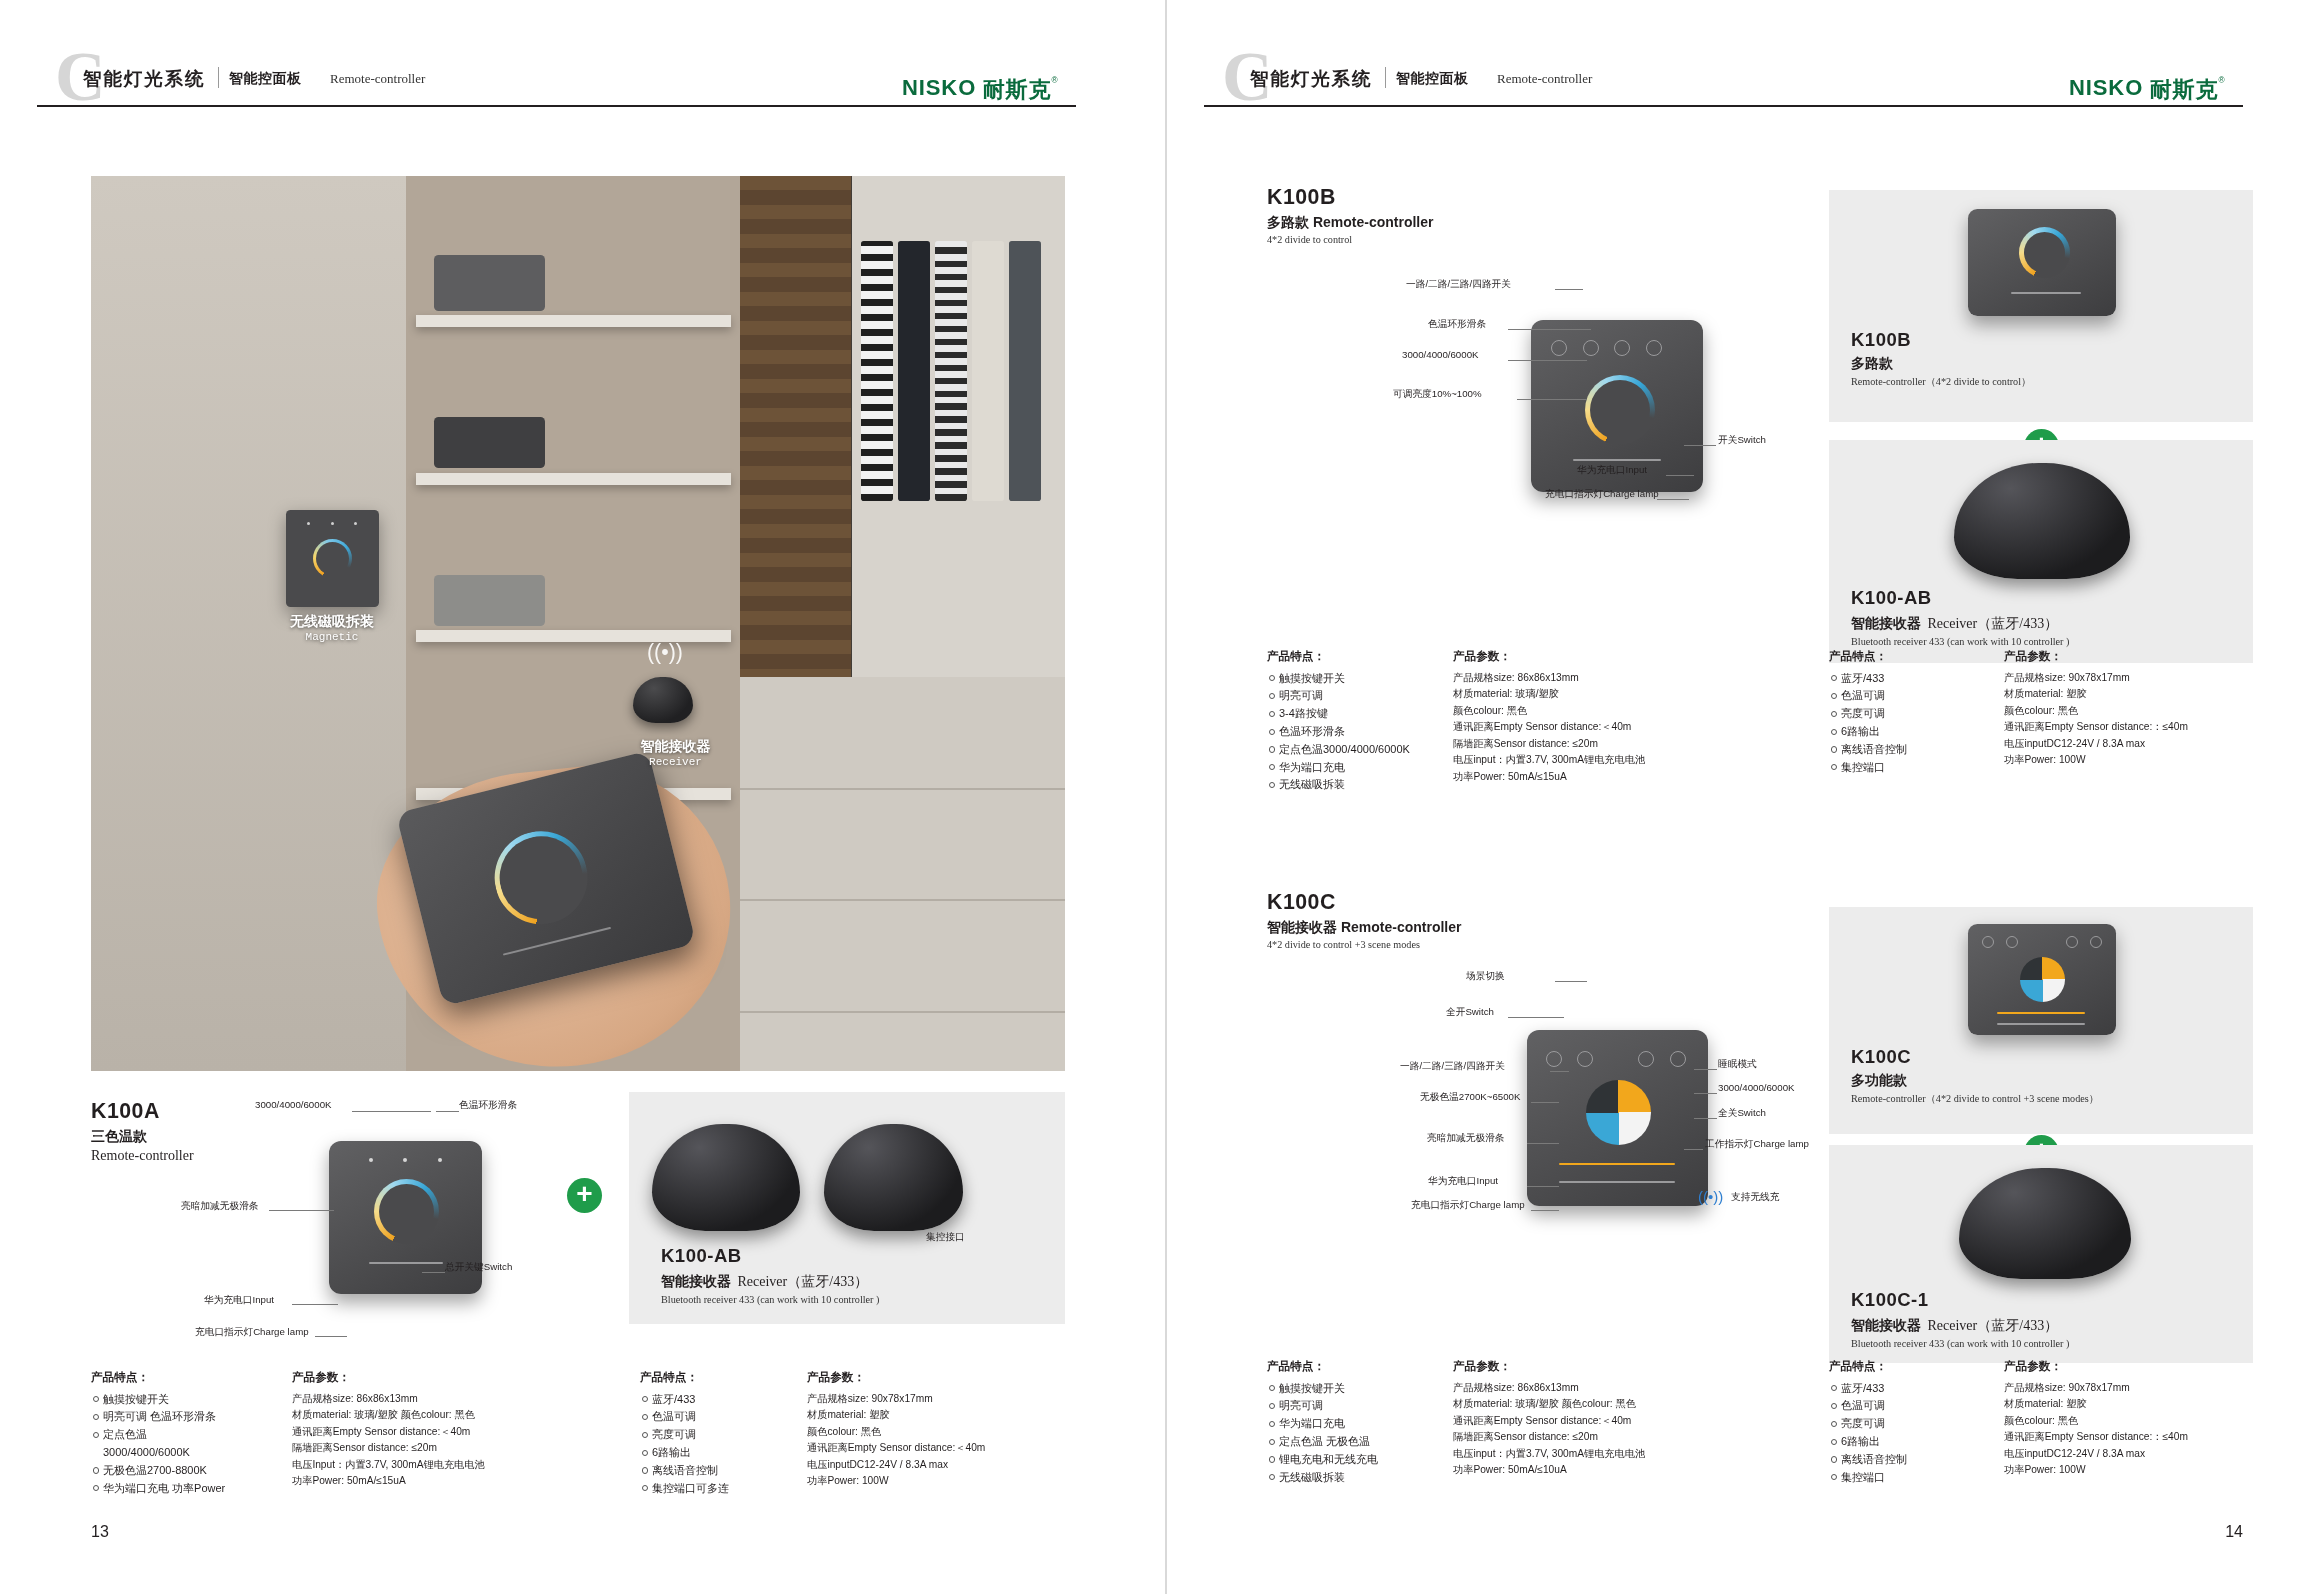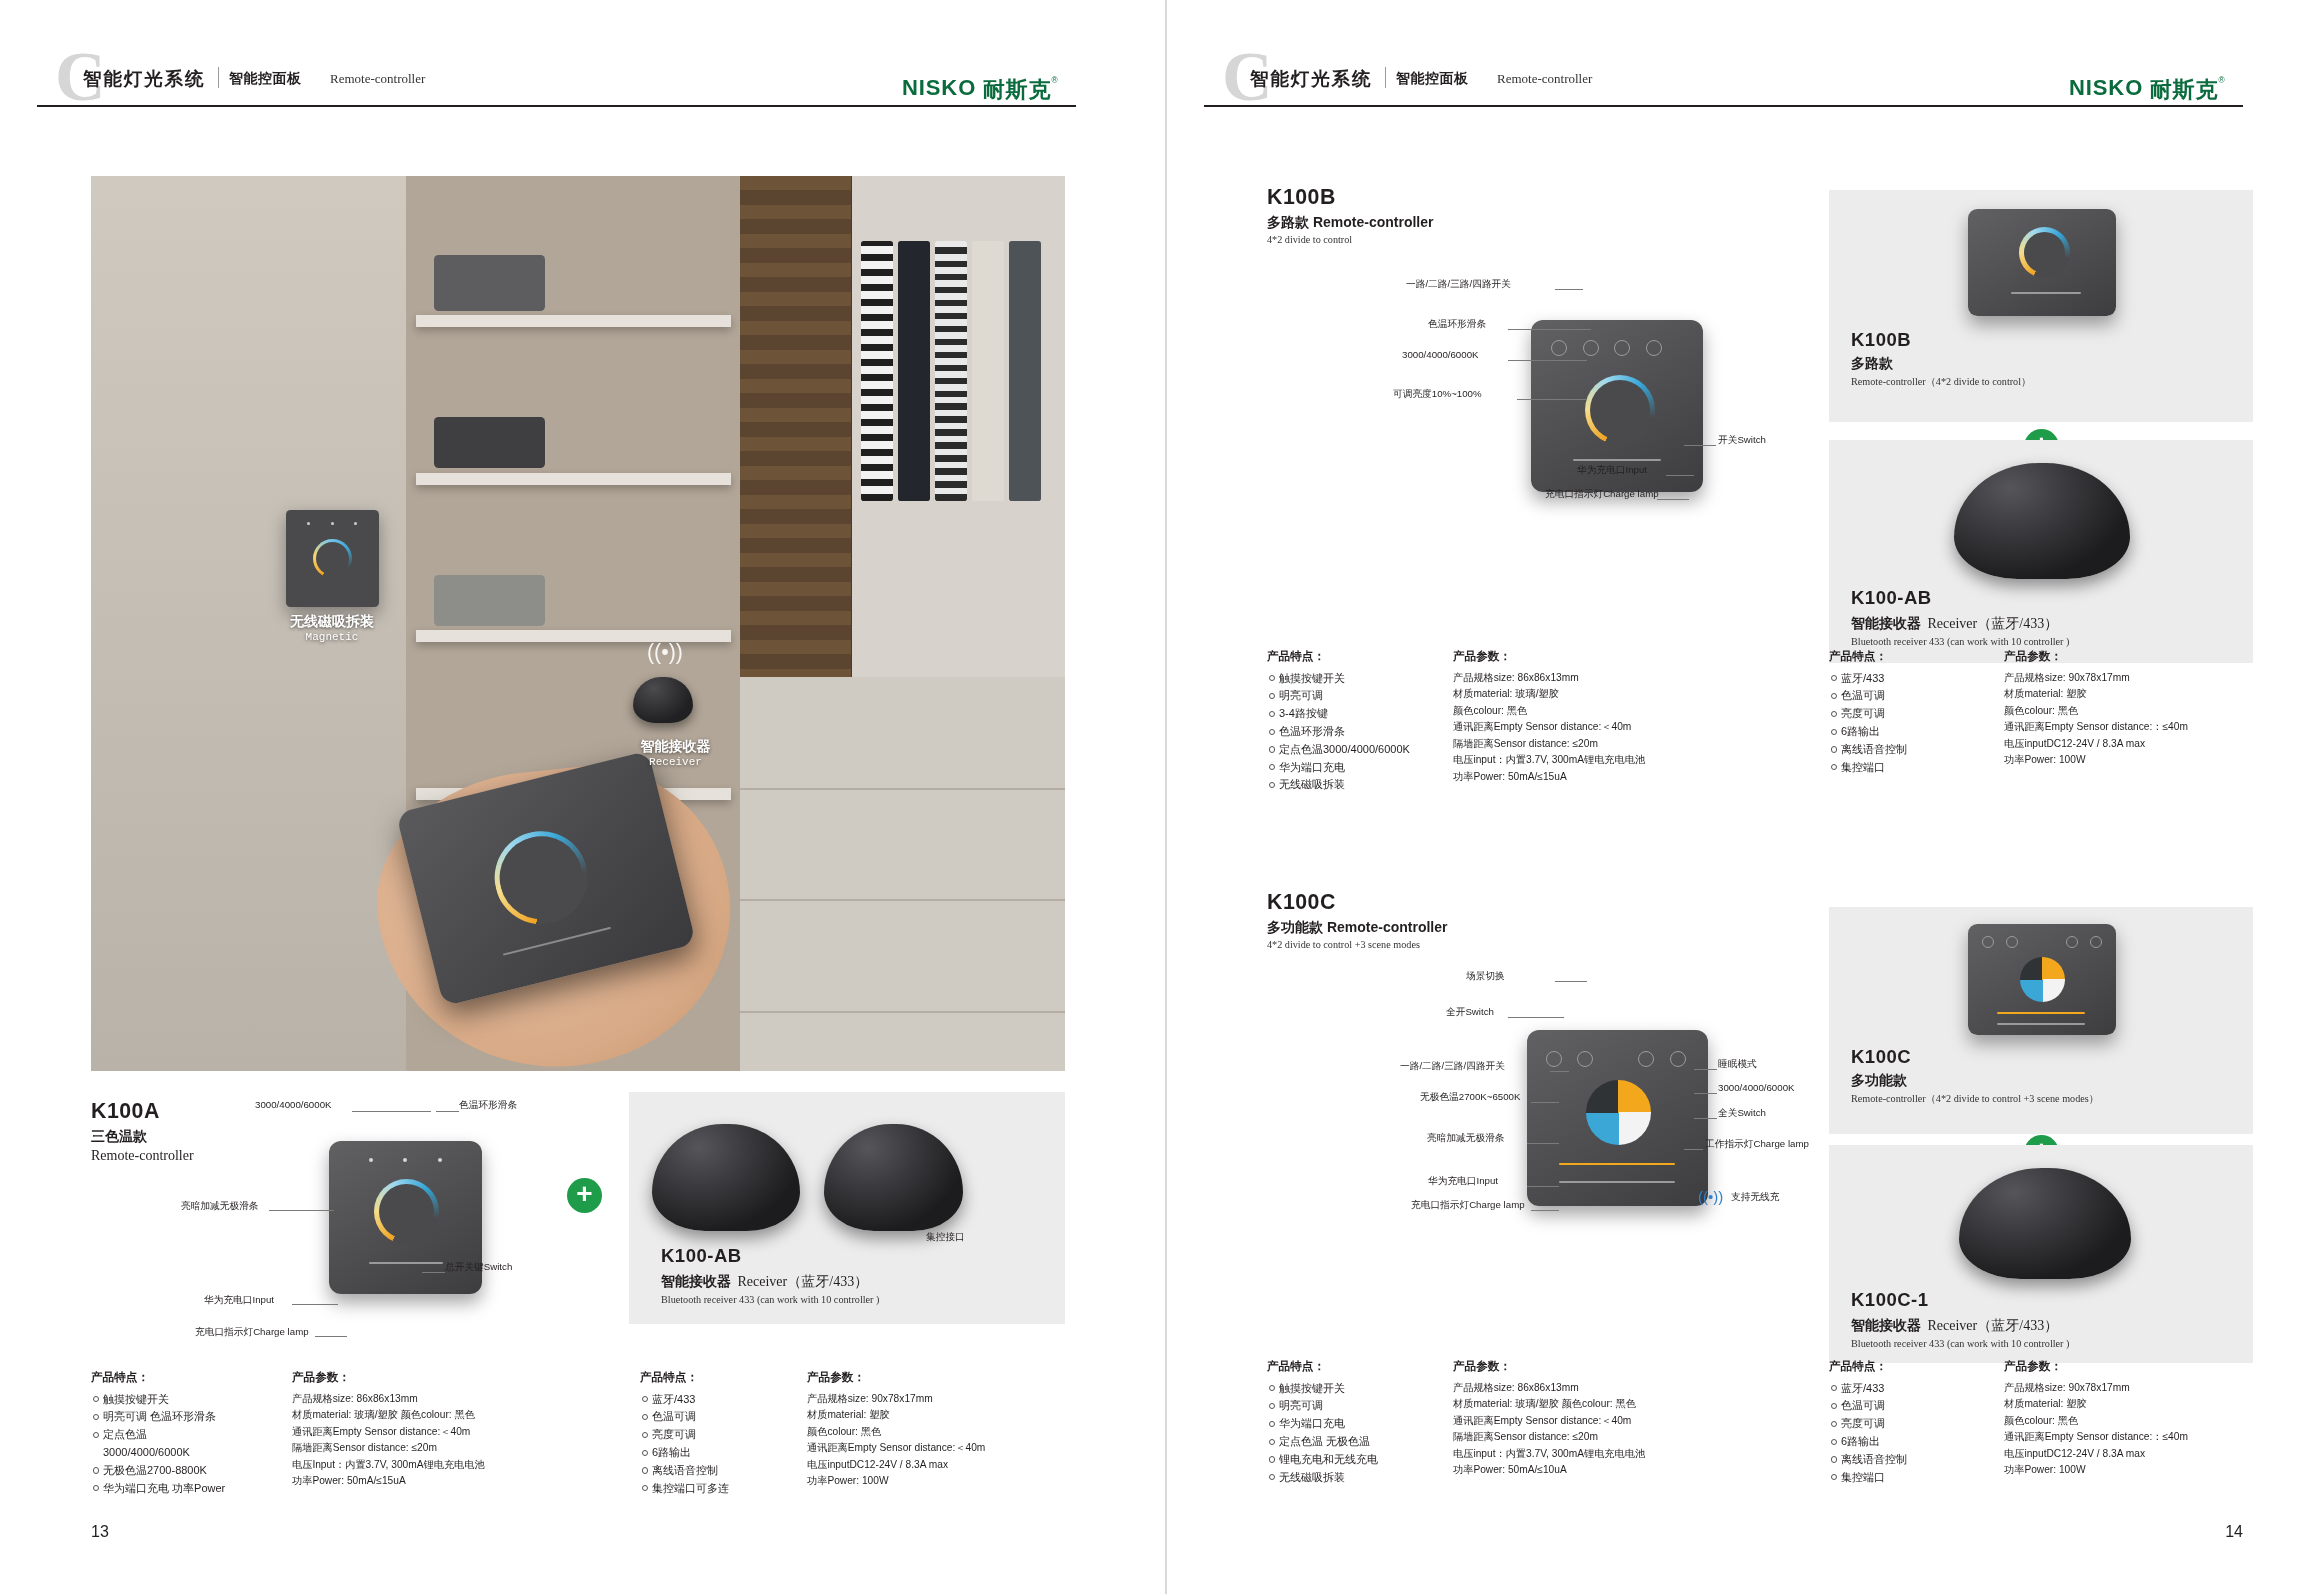--- a/index.html
+++ b/index.html
@@ -420,21 +420,21 @@
       <li>材质material: 塑胶</li>
       <li>颜色colour: 黑色</li>
       <li>通讯距离Empty Sensor distance:：≤40m</li>
       <li>电压inputDC12-24V / 8.3A max</li>
       <li>功率Power: 100W</li>
     </ul>
   </div>
 
   <div style="position:absolute;left:100px;top:890px;">
     <div class="model-code">K100C</div>
-    <div class="model-cn">多功能款 Remote-controller</div>
+    <div class="model-cn">智能接收器 Remote-controller</div>
     <div class="model-sub">4*2 divide to control +3 scene modes</div>
   </div>
 
   <div style="position:absolute;left:100px;top:965px;width:515px;height:334px;">
     <div class="panel" style="left:260px;top:65px;width:181px;height:176px;">
       <div class="pbtn" style="left:18.5px;top:21.3px;"></div>
       <div class="pbtn" style="left:50px;top:21.3px;"></div>
       <div class="pbtn" style="left:111px;top:21.3px;"></div>
       <div class="pbtn" style="left:143px;top:21.3px;"></div>
       <div style="position:absolute;left:59px;top:50px;width:65px;height:65px;border-radius:50%;

